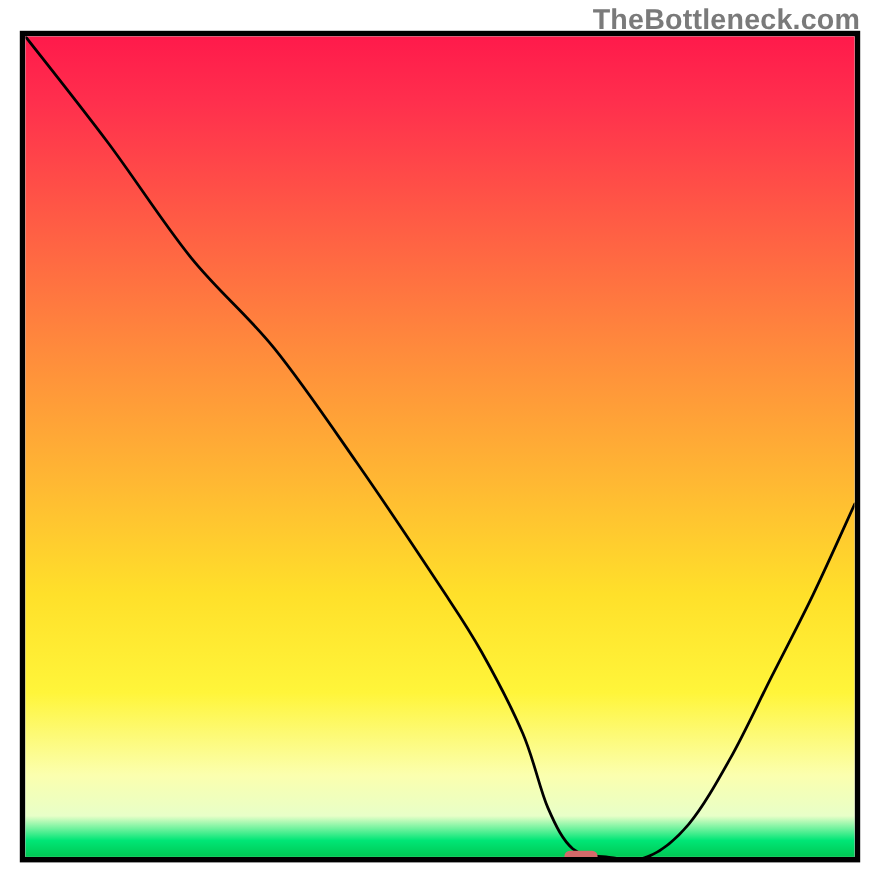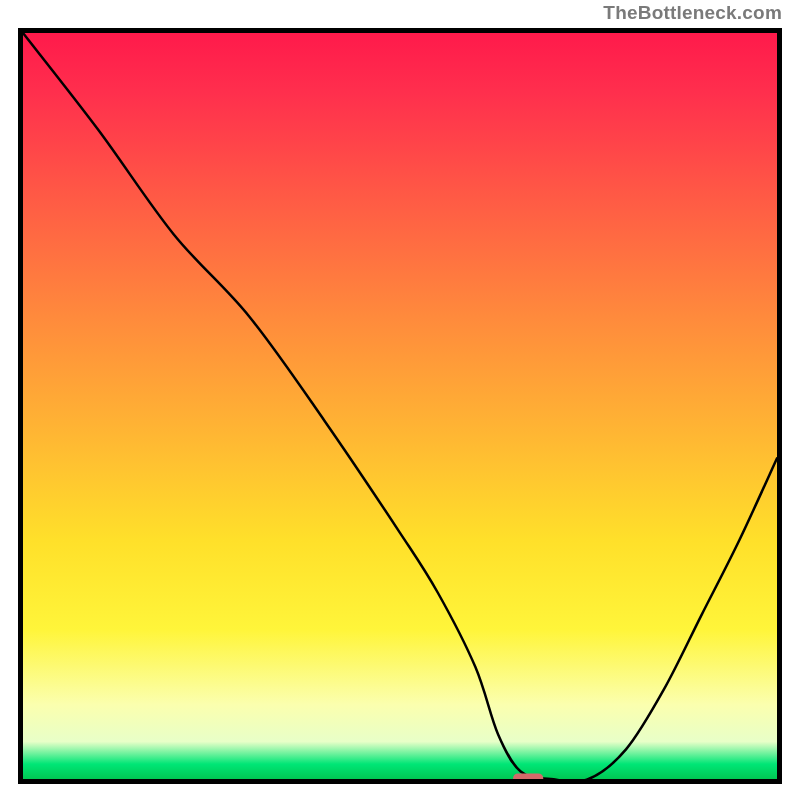--- a/index.html
+++ b/index.html
@@ -12,21 +12,21 @@
   }
   .container {
     position: relative;
     width: 800px;
     height: 800px;
   }
   .watermark {
     position: absolute;
     top: 2px;
     right: 18px;
-    font-size: 19px;
+    font-size: 26px;
     font-weight: 600;
     color: #7a7a7a;
     letter-spacing: 0.2px;
   }
   .plot-frame {
     position: absolute;
     top: 28px;
     left: 18px;
     width: 764px;   
     height: 756px;  

